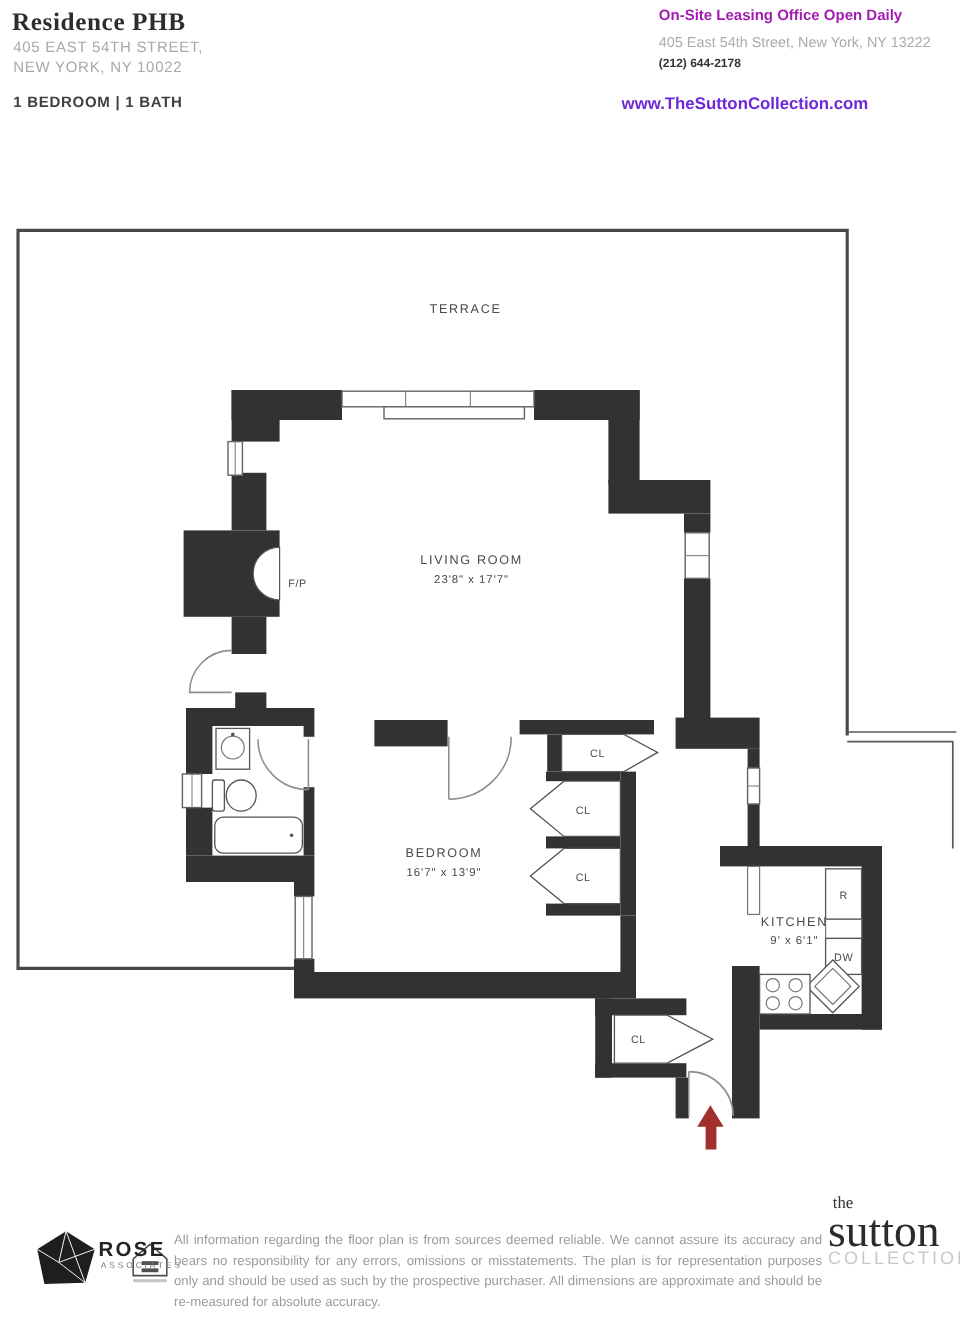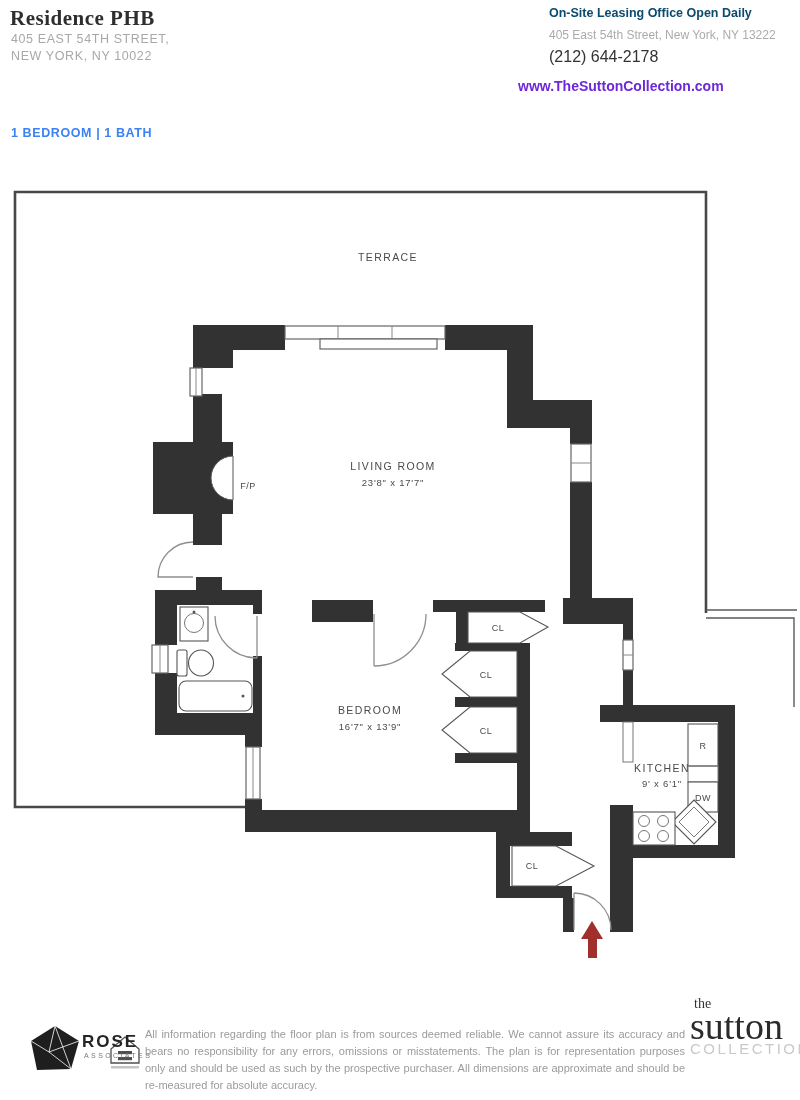--- a/index.html
+++ b/index.html
@@ -4,24 +4,24 @@
 <style>
   html,body{margin:0;padding:0;background:#fff;}
   #page{position:relative;width:800px;height:1100px;background:#fff;overflow:hidden;
         font-family:"Liberation Sans",sans-serif;padding-left:32px;}
   .abs{position:absolute;}
   
   .res-title{left:10px;top:6px;font-family:"Liberation Serif",serif;font-weight:bold;
              font-size:21px;color:#2e2e2e;letter-spacing:0.5px;}
   .res-addr1{left:11px;top:32px;font-size:12.5px;color:#a8a8a8;letter-spacing:0.6px;text-align:center;}
   .res-addr2{left:11px;top:49px;font-size:12.5px;color:#a8a8a8;letter-spacing:0.6px;}
-  .res-config{left:11px;top:78px;font-size:12.5px;font-weight:bold;color:#3b82f6;letter-spacing:0.6px;margin-top:48px;}
-  .ofc-title{left:549px;top:6px;font-size:12.5px;font-weight:bold;color:#0c4a6e;}
+  .res-config{left:11px;top:78px;font-size:12.5px;font-weight:bold;color:#404040;letter-spacing:0.6px;}
+  .ofc-title{left:549px;top:6px;font-size:12.5px;font-weight:bold;color:#a21caf;}
   .ofc-addr{left:549px;top:28px;font-size:12px;color:#ababab;}
-  .ofc-phone{left:549px;top:48px;font-size:16px;font-weight:normal;color:#333;}
+  .ofc-phone{left:549px;top:48px;font-size:10px;font-weight:bold;color:#333;}
   .ofc-web{left:518px;top:78px;font-family:Liberation Sans, sans-serif;font-weight:bold;
            font-size:14px;color:#6d28d9;}
   
   svg{position:absolute;left:0;top:0;}
   .wall{fill:#323232;}
   .tline{fill:none;stroke:#484848;stroke-width:2.6;}
   .tthin{fill:none;stroke:#5a5a5a;stroke-width:1.4;}
   .win{fill:#ffffff;stroke:#666;stroke-width:1.2;}
   .winl{fill:none;stroke:#8a8a8a;stroke-width:1;}
   .door{fill:none;stroke:#8f8f8f;stroke-width:1.3;}

